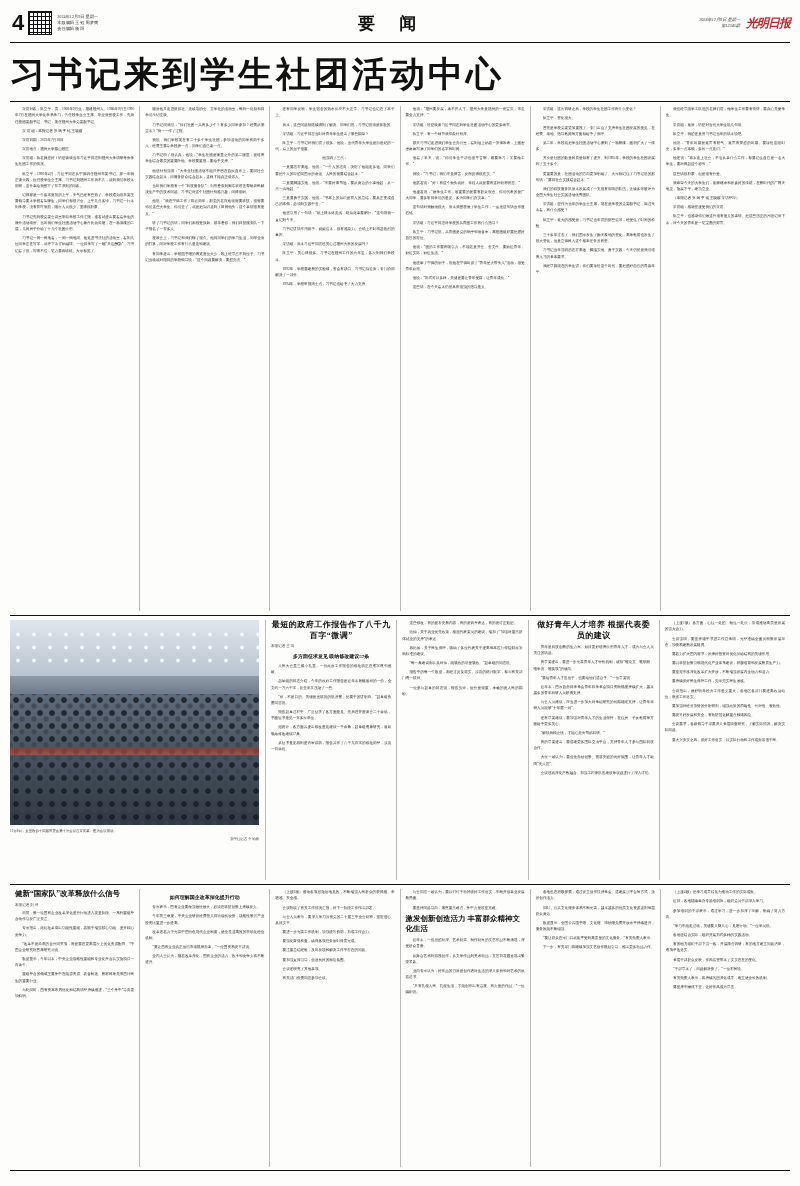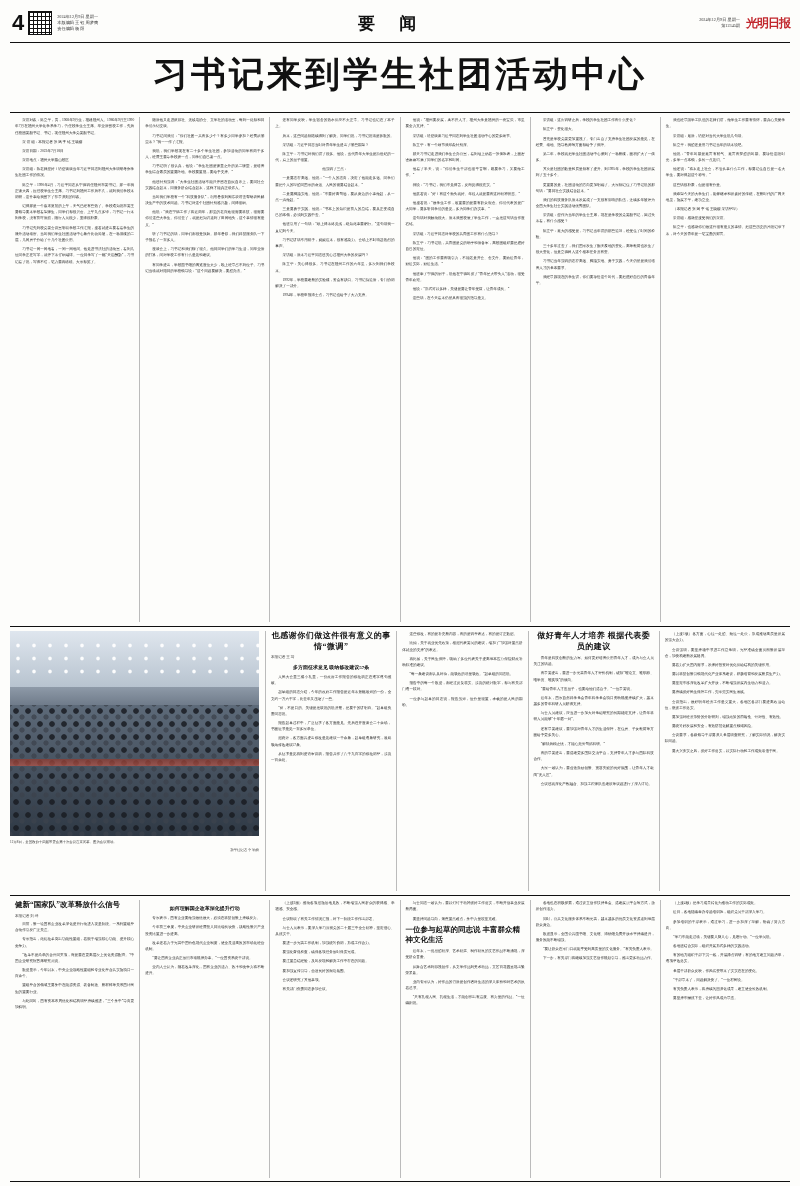--- a/index.html
+++ b/index.html
@@ -67,40 +67,41 @@
     color: #111;
     font-family: "Liberation Serif", serif;
   }
   .mast-right {
     margin-left: auto;
     display: flex;
     align-items: center;
     gap: 6px;
     position: relative;
     z-index: 2;
+    font-style: italic;
   }
   .mast-date {
     font-size: 4.2px;
     color: #333;
     text-align: right;
     line-height: 1.4;
   }
   .logo {
     font-size: 12px;
     font-weight: bold;
     color: #c1272d;
     font-family: "Liberation Serif", serif;
     letter-spacing: -1px;
     white-space: nowrap;
   }
 
   
   .headline-block {
-    text-align: center;
-    padding: 12px 0 17px 0;
+    text-align: left;
+    padding: 12px 0 6px 0;
     border-bottom: 1px solid #111;
     margin-bottom: 4px;
   }
   .headline {
     font-size: 35px;
     font-weight: bold;
     letter-spacing: 3px;
     color: #111;
     line-height: 1.15;
     font-family: "Liberation Serif", serif;
@@ -370,21 +371,21 @@
         <div class="stage"></div>
         <div class="crowd"></div>
         <div class="redrow"></div>
       </div>
       <div class="photo-caption">12月8日，全国政协十四届常委会第十次会议在京闭幕。图为会议现场。</div>
       <div class="photo-credit">新华社记者 李 响摄</div>
     </div>
 
     <div class="mid-cols">
       <div class="col">
-        <div class="mid-head">也感谢你们做这件很有意义的事情“微调”</div>
+        <div class="mid-head">最短的政府工作报告作了八千九百字“微调”</div>
         <div class="byline">本报记者 王 琦</div>
         <div class="small-hd">多方面征求意见 吸纳修改建议57条</div>
         <p class="ptext">人民大会堂三楼小礼堂，一份政府工作报告的修改稿正在逐字逐句推敲。</p>
         <p class="ptext">起草组的同志介绍，今年的政府工作报告是近年来篇幅最短的一份，全文约一万六千字，比去年又压缩了一些。</p>
         <p class="ptext">“短，不是目的。关键是把该说的说清楚，把要干的讲明白。”起草组负责同志说。</p>
         <p class="ptext">报告起草过程中，广泛征求了各方面意见。先后召开座谈会二十余场，书面征求意见一百多家单位。</p>
         <p class="ptext">据统计，各方面共提出修改意见建议一千余条，起草组逐条研究，最终吸纳修改建议57条。</p>
         <p class="ptext">从征求意见稿到提请审议稿，报告共作了八千九百字的修改调整，涉及一百余处。</p>
       </div>
       <div class="col">
@@ -450,21 +451,21 @@
       <p class="ptext">要进一步完善工作机制，加强统筹协调，形成工作合力。</p>
       <p class="ptext">要强化督促检查，确保各项任务按时保质完成。</p>
       <p class="ptext">要注重总结经验，及时发现和解决工作中存在的问题。</p>
       <p class="ptext">要加强宣传引导，营造良好的舆论氛围。</p>
       <p class="ptext">会议还研究了其他事项。</p>
       <p class="ptext">有关部门负责同志参加会议。</p>
     </div>
     <div class="col">
       <p class="ptext">与会同志一致认为，要以钉钉子精神抓好工作落实，不断开创事业发展新局面。</p>
       <p class="ptext">要坚持问题导向，聚焦重点难点，集中力量攻坚克难。</p>
-      <div class="bot-head">一位参与起草的同志说 丰富群众精神文化生活</div>
+      <div class="bot-head">激发创新创造活力 丰富群众精神文化生活</div>
       <p class="ptext">近年来，一批思想精深、艺术精湛、制作精良的文艺作品不断涌现，深受群众喜爱。</p>
       <p class="ptext">从舞台艺术到影视创作，从文学作品到美术精品，文艺百花园呈现出繁荣景象。</p>
       <p class="ptext">业内专家认为，好作品的背后是创作者对生活的深入体察和对艺术的执着追求。</p>
       <p class="ptext">“只有扎根人民、扎根生活，才能创作出有温度、有力量的作品。”一位编剧说。</p>
     </div>
     <div class="col">
       <p class="ptext">各地也在积极探索，通过设立创作扶持基金、搭建展演平台等方式，激发创作活力。</p>
       <p class="ptext">同时，公共文化服务体系不断完善，越来越多的优质文化资源送到基层群众身边。</p>
       <p class="ptext">数据显示，全国公共图书馆、文化馆、博物馆免费开放水平持续提升，服务效能不断增强。</p>
       <p class="ptext">“要让群众在家门口就能享受到高质量的文化服务。”有关负责人表示。</p>

